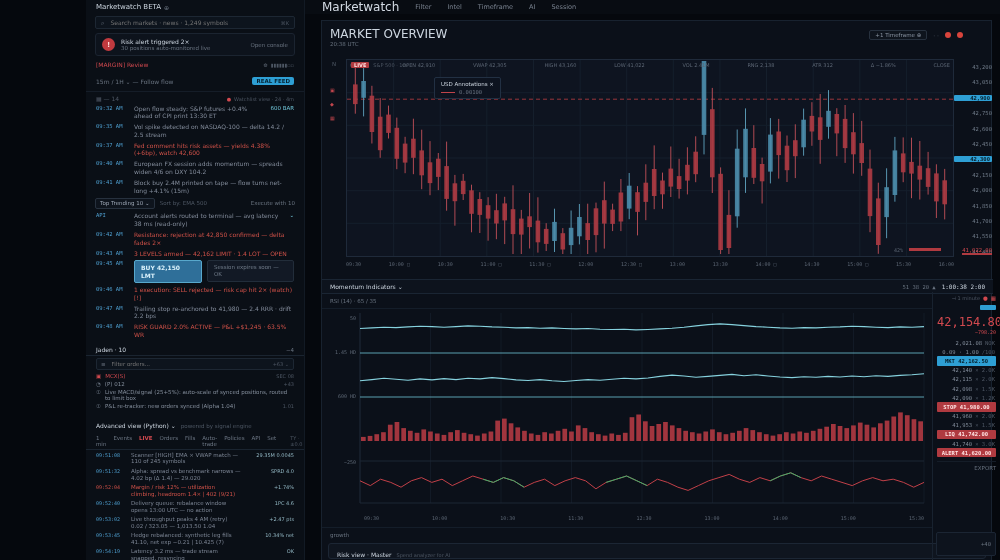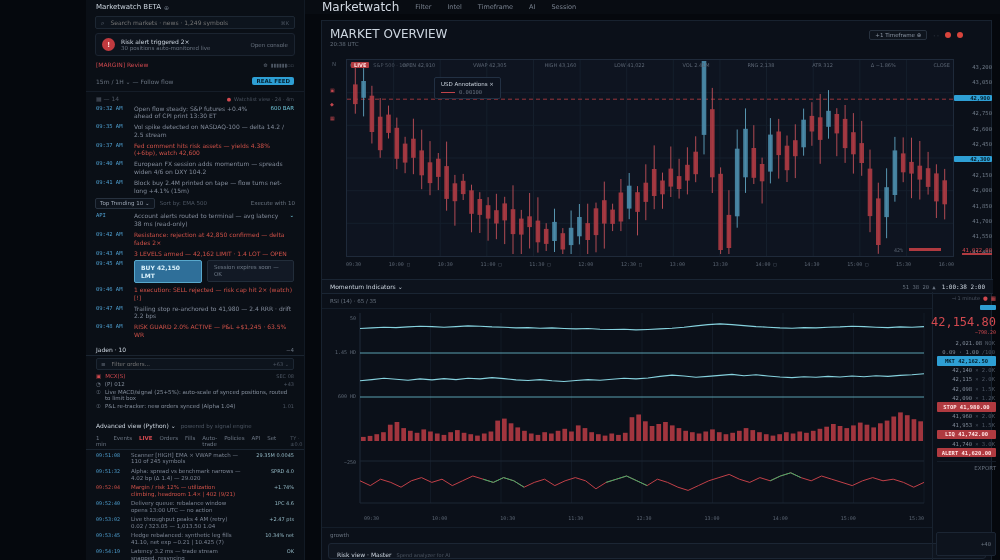--- a/index.html
+++ b/index.html
@@ -678,21 +678,21 @@
 
   <aside id="rail" class="abs">
     <div class="row" style="justify-content:flex-end;gap:3px">
       <span class="mut2 f5">⊣ 1 minute</span>
       <span class="red-ic">●</span>
       <span class="red-ic">▦</span>
     </div>
     <div class="row" style="justify-content:flex-end;margin-top:4px">
       <span style="width:16px;height:5px;background:#2e9fd4;border-radius:1px"></span>
     </div>
-    <div class="row" style="justify-content:flex-end;gap:3px;margin-top:5px">
+    <div class="row" style="justify-content:flex-start;gap:3px;margin-top:5px">
       <span class="rd b f65 mono">42,154.80</span>
     </div>
     <div class="row" style="justify-content:flex-end">
       <span class="rd f5 mono">−798.20</span>
     </div>
     <div id="book-rows" style="margin-top:3px">
         <div class="book-row">
           <span>2,021.08</span>
           <span class="mut2">NOK</span>
         </div>

